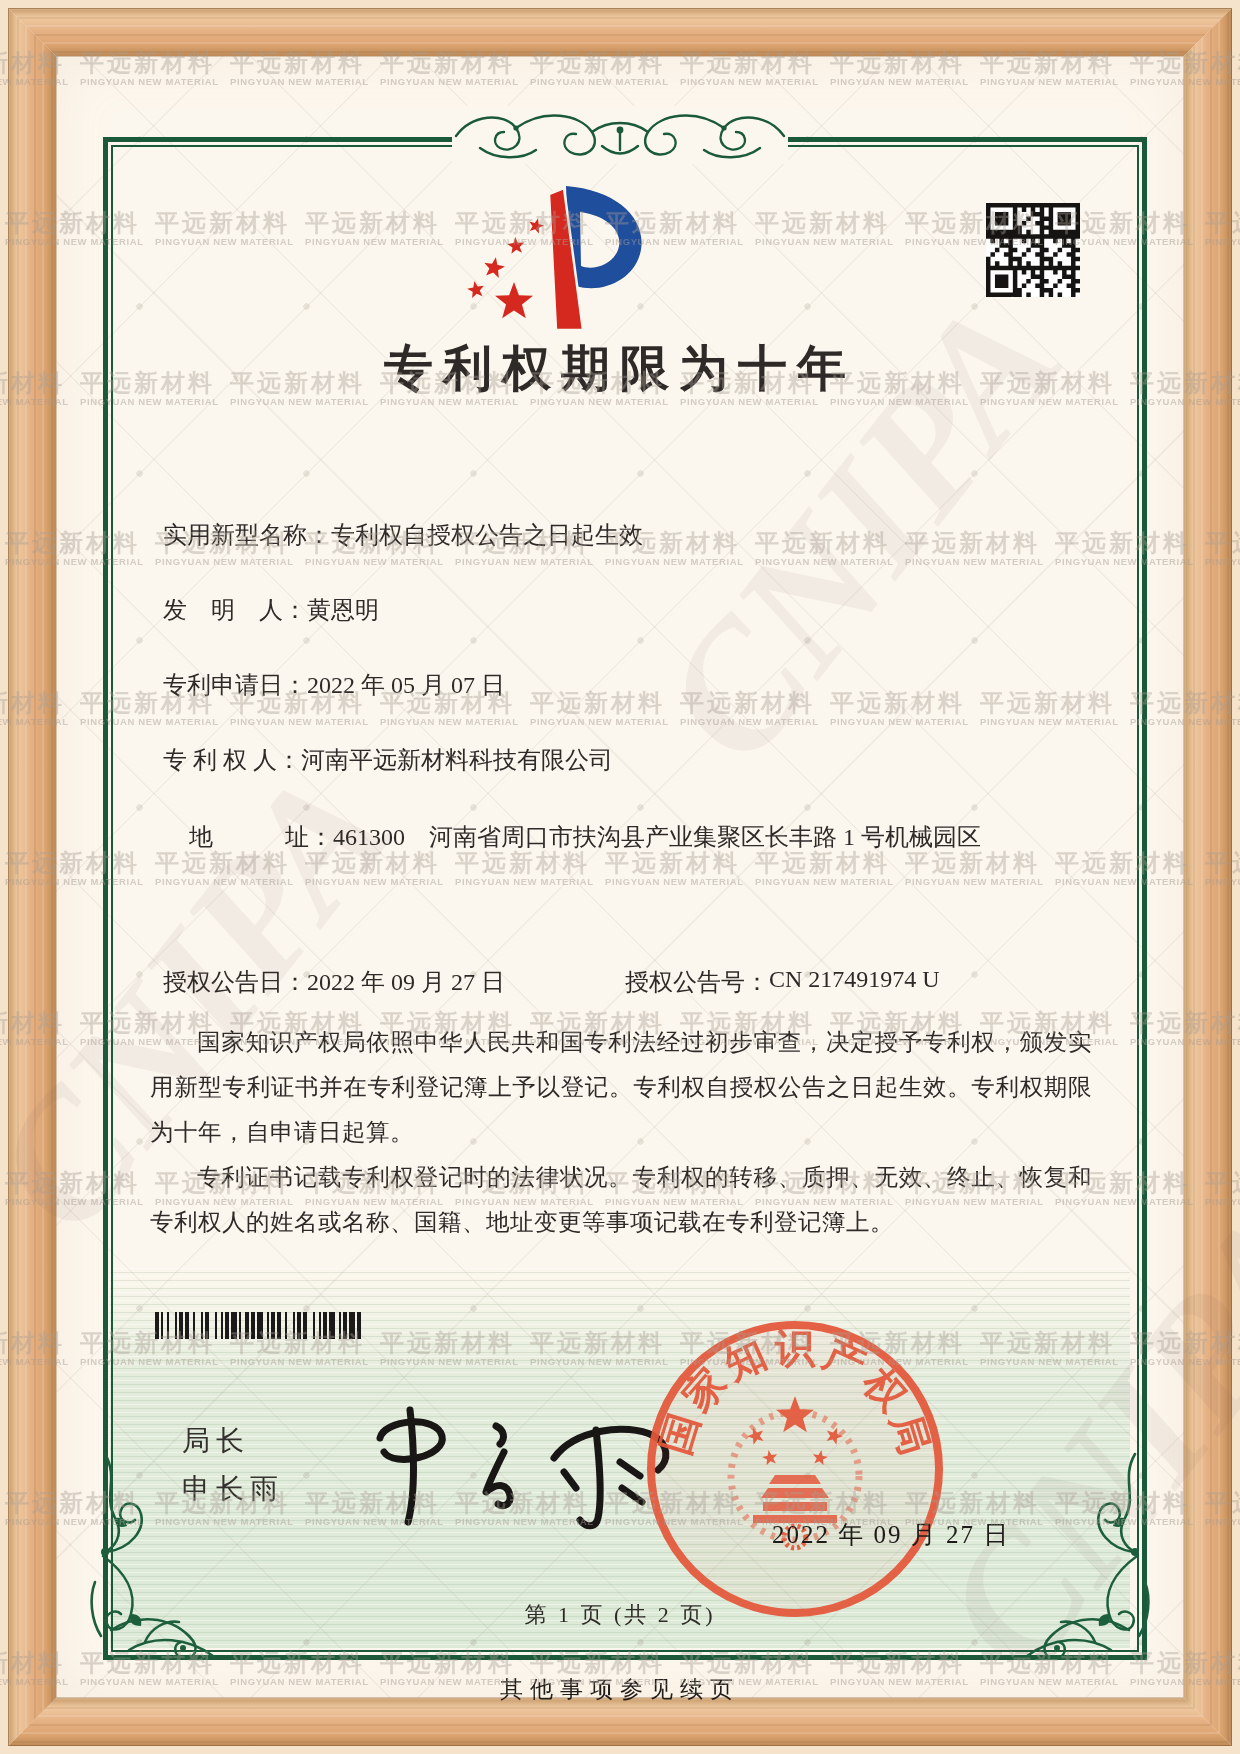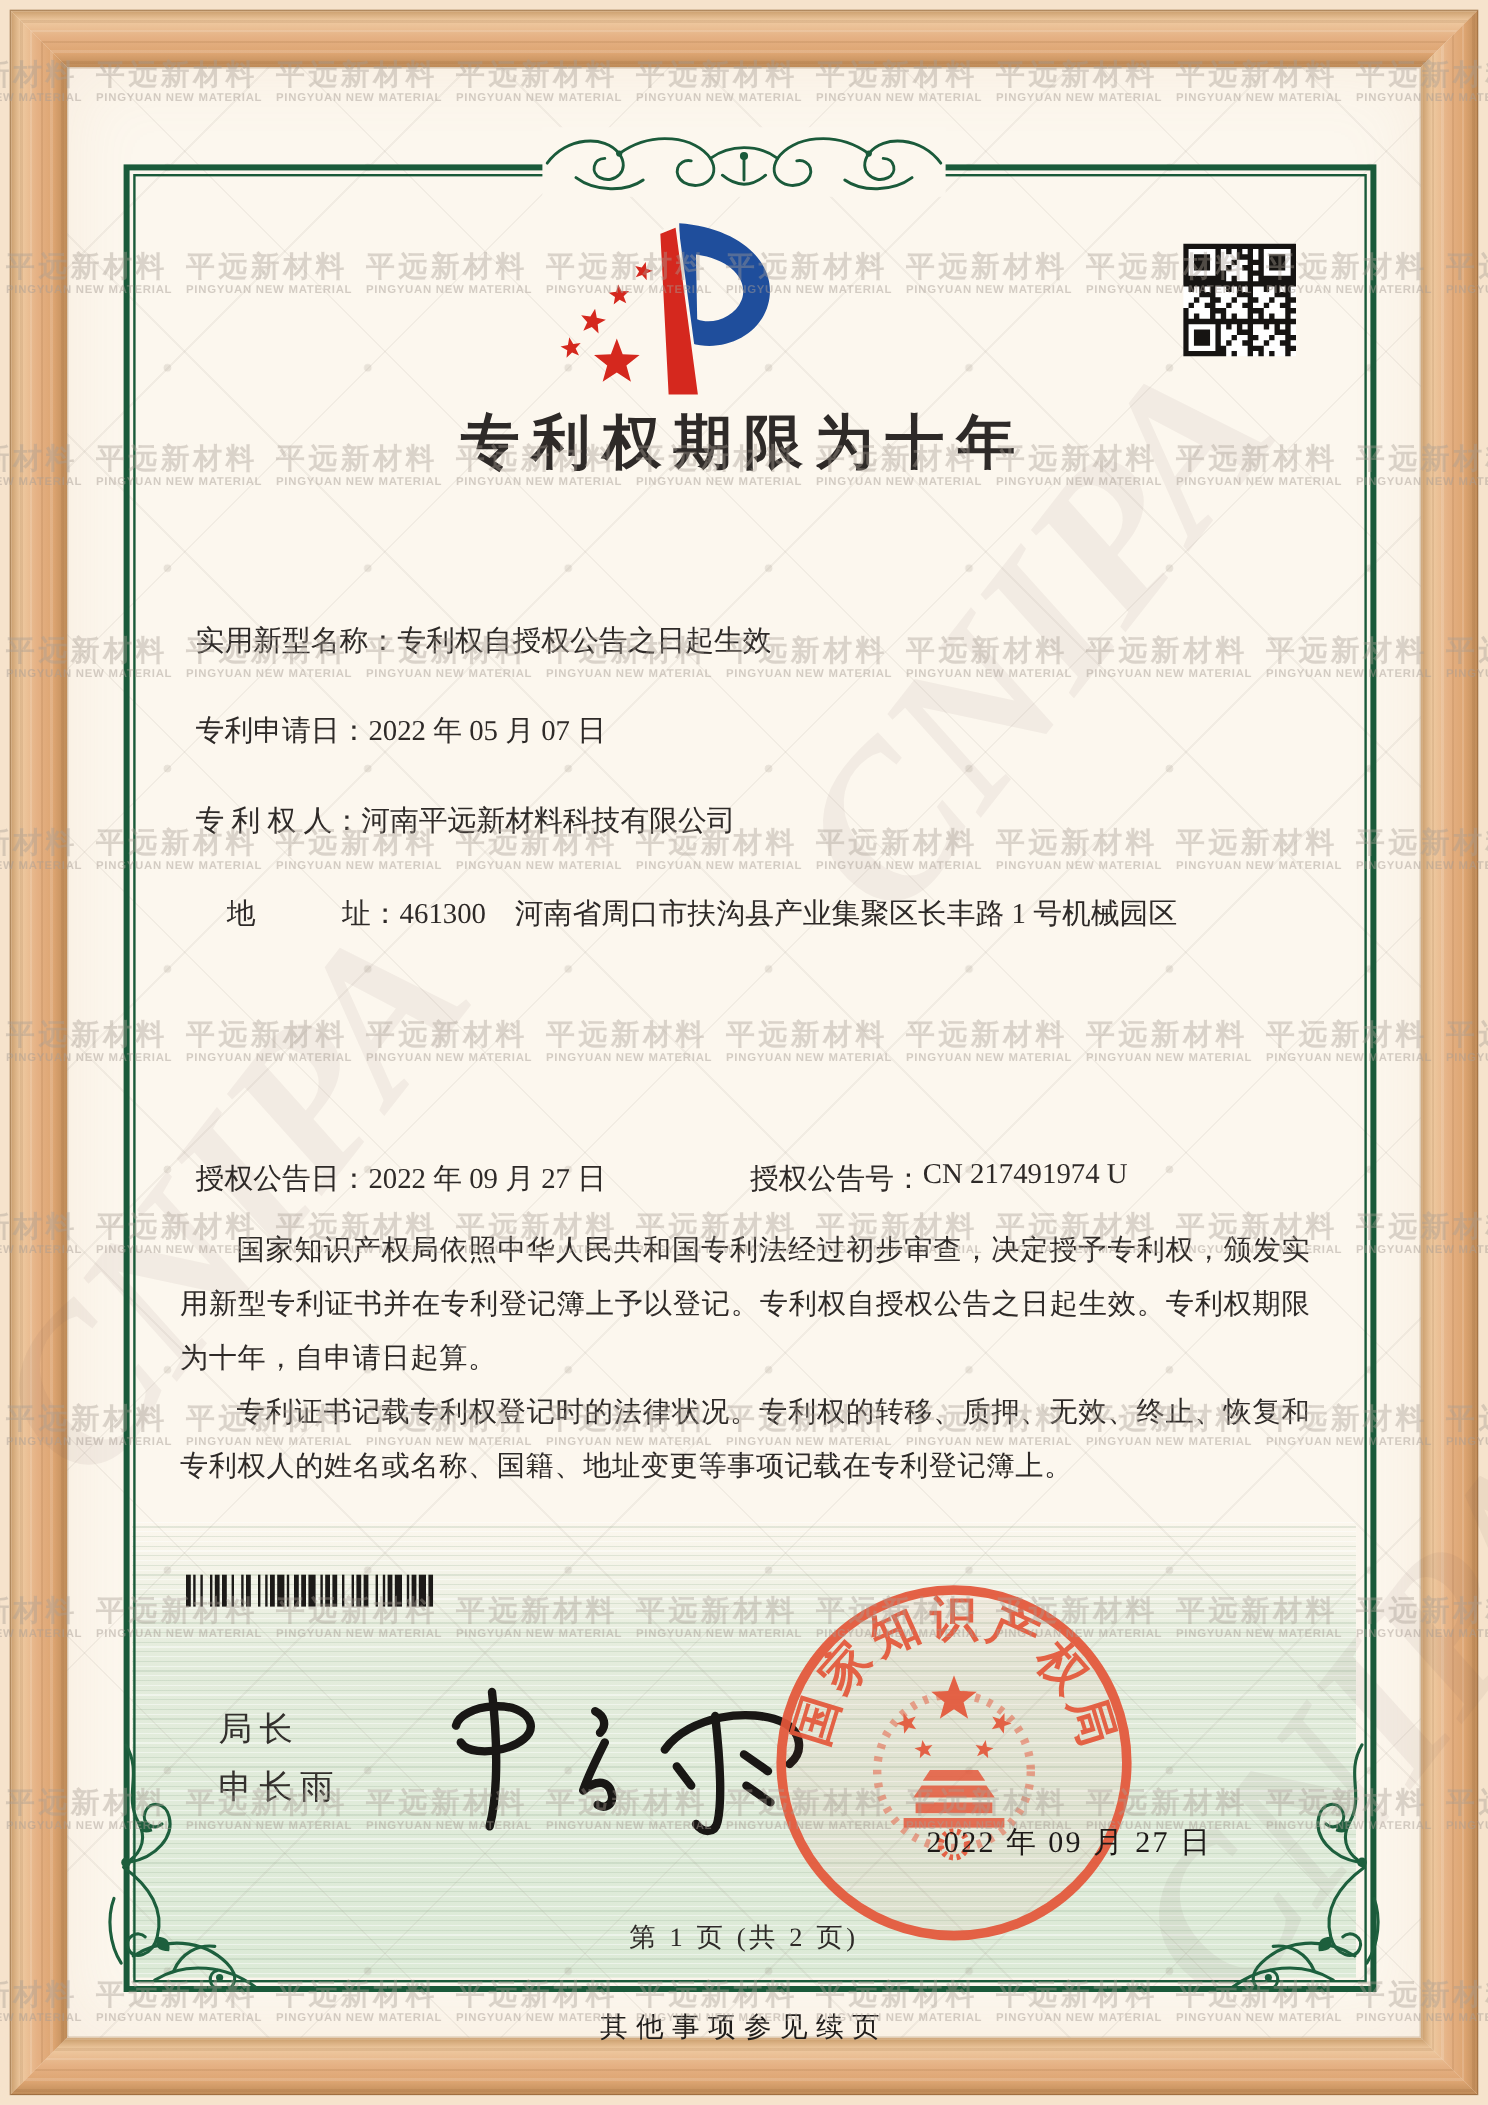--- a/index.html
+++ b/index.html
@@ -191,20 +191,24 @@
         <path d="M0.00,0.00h4.48v4.48h-4.48zM0.00,4.48h4.48v4.48h-4.48zM0.00,8.95h4.48v4.48h-4.48zM0.00,13.43h4.48v4.48h-4.48zM0.00,17.90h4.48v4.48h-4.48zM0.00,22.38h4.48v4.48h-4.48zM0.00,26.86h4.48v4.48h-4.48zM0.00,31.33h4.48v4.48h-4.48zM0.00,53.71h4.48v4.48h-4.48zM0.00,58.19h4.48v4.48h-4.48zM0.00,62.67h4.48v4.48h-4.48zM0.00,67.14h4.48v4.48h-4.48zM0.00,71.62h4.48v4.48h-4.48zM0.00,76.10h4.48v4.48h-4.48zM0.00,80.57h4.48v4.48h-4.48zM0.00,85.05h4.48v4.48h-4.48zM0.00,89.52h4.48v4.48h-4.48zM4.48,0.00h4.48v4.48h-4.48zM4.48,26.86h4.48v4.48h-4.48zM4.48,31.33h4.48v4.48h-4.48zM4.48,35.81h4.48v4.48h-4.48zM4.48,49.24h4.48v4.48h-4.48zM4.48,62.67h4.48v4.48h-4.48zM4.48,89.52h4.48v4.48h-4.48zM8.95,0.00h4.48v4.48h-4.48zM8.95,8.95h4.48v4.48h-4.48zM8.95,13.43h4.48v4.48h-4.48zM8.95,17.90h4.48v4.48h-4.48zM8.95,26.86h4.48v4.48h-4.48zM8.95,31.33h4.48v4.48h-4.48zM8.95,44.76h4.48v4.48h-4.48zM8.95,58.19h4.48v4.48h-4.48zM8.95,62.67h4.48v4.48h-4.48zM8.95,71.62h4.48v4.48h-4.48zM8.95,76.10h4.48v4.48h-4.48zM8.95,80.57h4.48v4.48h-4.48zM8.95,89.52h4.48v4.48h-4.48zM13.43,0.00h4.48v4.48h-4.48zM13.43,8.95h4.48v4.48h-4.48zM13.43,13.43h4.48v4.48h-4.48zM13.43,17.90h4.48v4.48h-4.48zM13.43,26.86h4.48v4.48h-4.48zM13.43,31.33h4.48v4.48h-4.48zM13.43,35.81h4.48v4.48h-4.48zM13.43,40.29h4.48v4.48h-4.48zM13.43,62.67h4.48v4.48h-4.48zM13.43,71.62h4.48v4.48h-4.48zM13.43,76.10h4.48v4.48h-4.48zM13.43,80.57h4.48v4.48h-4.48zM13.43,89.52h4.48v4.48h-4.48zM17.90,0.00h4.48v4.48h-4.48zM17.90,8.95h4.48v4.48h-4.48zM17.90,13.43h4.48v4.48h-4.48zM17.90,17.90h4.48v4.48h-4.48zM17.90,26.86h4.48v4.48h-4.48zM17.90,31.33h4.48v4.48h-4.48zM17.90,40.29h4.48v4.48h-4.48zM17.90,49.24h4.48v4.48h-4.48zM17.90,62.67h4.48v4.48h-4.48zM17.90,71.62h4.48v4.48h-4.48zM17.90,76.10h4.48v4.48h-4.48zM17.90,80.57h4.48v4.48h-4.48zM17.90,89.52h4.48v4.48h-4.48zM22.38,0.00h4.48v4.48h-4.48zM22.38,26.86h4.48v4.48h-4.48zM22.38,31.33h4.48v4.48h-4.48zM22.38,35.81h4.48v4.48h-4.48zM22.38,40.29h4.48v4.48h-4.48zM22.38,44.76h4.48v4.48h-4.48zM22.38,49.24h4.48v4.48h-4.48zM22.38,53.71h4.48v4.48h-4.48zM22.38,58.19h4.48v4.48h-4.48zM22.38,62.67h4.48v4.48h-4.48zM22.38,89.52h4.48v4.48h-4.48zM26.86,0.00h4.48v4.48h-4.48zM26.86,4.48h4.48v4.48h-4.48zM26.86,8.95h4.48v4.48h-4.48zM26.86,13.43h4.48v4.48h-4.48zM26.86,17.90h4.48v4.48h-4.48zM26.86,22.38h4.48v4.48h-4.48zM26.86,26.86h4.48v4.48h-4.48zM26.86,31.33h4.48v4.48h-4.48zM26.86,44.76h4.48v4.48h-4.48zM26.86,53.71h4.48v4.48h-4.48zM26.86,62.67h4.48v4.48h-4.48zM26.86,67.14h4.48v4.48h-4.48zM26.86,71.62h4.48v4.48h-4.48zM26.86,76.10h4.48v4.48h-4.48zM26.86,80.57h4.48v4.48h-4.48zM26.86,85.05h4.48v4.48h-4.48zM26.86,89.52h4.48v4.48h-4.48zM31.33,0.00h4.48v4.48h-4.48zM31.33,22.38h4.48v4.48h-4.48zM31.33,26.86h4.48v4.48h-4.48zM31.33,31.33h4.48v4.48h-4.48zM31.33,53.71h4.48v4.48h-4.48zM31.33,58.19h4.48v4.48h-4.48zM31.33,62.67h4.48v4.48h-4.48zM31.33,85.05h4.48v4.48h-4.48zM31.33,89.52h4.48v4.48h-4.48zM35.81,0.00h4.48v4.48h-4.48zM35.81,4.48h4.48v4.48h-4.48zM35.81,17.90h4.48v4.48h-4.48zM35.81,31.33h4.48v4.48h-4.48zM35.81,35.81h4.48v4.48h-4.48zM35.81,49.24h4.48v4.48h-4.48zM35.81,62.67h4.48v4.48h-4.48zM35.81,67.14h4.48v4.48h-4.48zM35.81,80.57h4.48v4.48h-4.48zM40.29,0.00h4.48v4.48h-4.48zM40.29,13.43h4.48v4.48h-4.48zM40.29,26.86h4.48v4.48h-4.48zM40.29,31.33h4.48v4.48h-4.48zM40.29,44.76h4.48v4.48h-4.48zM40.29,58.19h4.48v4.48h-4.48zM40.29,62.67h4.48v4.48h-4.48zM40.29,76.10h4.48v4.48h-4.48zM40.29,89.52h4.48v4.48h-4.48zM44.76,0.00h4.48v4.48h-4.48zM44.76,4.48h4.48v4.48h-4.48zM44.76,8.95h4.48v4.48h-4.48zM44.76,31.33h4.48v4.48h-4.48zM44.76,35.81h4.48v4.48h-4.48zM44.76,40.29h4.48v4.48h-4.48zM44.76,62.67h4.48v4.48h-4.48zM44.76,67.14h4.48v4.48h-4.48zM44.76,71.62h4.48v4.48h-4.48zM49.24,0.00h4.48v4.48h-4.48zM49.24,8.95h4.48v4.48h-4.48zM49.24,17.90h4.48v4.48h-4.48zM49.24,31.33h4.48v4.48h-4.48zM49.24,40.29h4.48v4.48h-4.48zM49.24,49.24h4.48v4.48h-4.48zM49.24,62.67h4.48v4.48h-4.48zM49.24,71.62h4.48v4.48h-4.48zM49.24,80.57h4.48v4.48h-4.48zM53.71,0.00h4.48v4.48h-4.48zM53.71,4.48h4.48v4.48h-4.48zM53.71,8.95h4.48v4.48h-4.48zM53.71,13.43h4.48v4.48h-4.48zM53.71,17.90h4.48v4.48h-4.48zM53.71,22.38h4.48v4.48h-4.48zM53.71,26.86h4.48v4.48h-4.48zM53.71,31.33h4.48v4.48h-4.48zM53.71,35.81h4.48v4.48h-4.48zM53.71,40.29h4.48v4.48h-4.48zM53.71,44.76h4.48v4.48h-4.48zM53.71,49.24h4.48v4.48h-4.48zM53.71,53.71h4.48v4.48h-4.48zM53.71,58.19h4.48v4.48h-4.48zM53.71,62.67h4.48v4.48h-4.48zM53.71,67.14h4.48v4.48h-4.48zM53.71,71.62h4.48v4.48h-4.48zM53.71,76.10h4.48v4.48h-4.48zM53.71,80.57h4.48v4.48h-4.48zM53.71,85.05h4.48v4.48h-4.48zM53.71,89.52h4.48v4.48h-4.48zM58.19,0.00h4.48v4.48h-4.48zM58.19,13.43h4.48v4.48h-4.48zM58.19,22.38h4.48v4.48h-4.48zM58.19,31.33h4.48v4.48h-4.48zM58.19,44.76h4.48v4.48h-4.48zM58.19,53.71h4.48v4.48h-4.48zM58.19,62.67h4.48v4.48h-4.48zM58.19,76.10h4.48v4.48h-4.48zM58.19,85.05h4.48v4.48h-4.48zM62.67,0.00h4.48v4.48h-4.48zM62.67,4.48h4.48v4.48h-4.48zM62.67,8.95h4.48v4.48h-4.48zM62.67,13.43h4.48v4.48h-4.48zM62.67,17.90h4.48v4.48h-4.48zM62.67,22.38h4.48v4.48h-4.48zM62.67,26.86h4.48v4.48h-4.48zM62.67,31.33h4.48v4.48h-4.48zM62.67,53.71h4.48v4.48h-4.48zM62.67,58.19h4.48v4.48h-4.48zM62.67,62.67h4.48v4.48h-4.48zM62.67,85.05h4.48v4.48h-4.48zM62.67,89.52h4.48v4.48h-4.48zM67.14,0.00h4.48v4.48h-4.48zM67.14,26.86h4.48v4.48h-4.48zM67.14,31.33h4.48v4.48h-4.48zM67.14,35.81h4.48v4.48h-4.48zM67.14,49.24h4.48v4.48h-4.48zM67.14,62.67h4.48v4.48h-4.48zM67.14,67.14h4.48v4.48h-4.48zM67.14,80.57h4.48v4.48h-4.48zM71.62,0.00h4.48v4.48h-4.48zM71.62,8.95h4.48v4.48h-4.48zM71.62,13.43h4.48v4.48h-4.48zM71.62,17.90h4.48v4.48h-4.48zM71.62,26.86h4.48v4.48h-4.48zM71.62,31.33h4.48v4.48h-4.48zM71.62,44.76h4.48v4.48h-4.48zM71.62,58.19h4.48v4.48h-4.48zM71.62,62.67h4.48v4.48h-4.48zM71.62,76.10h4.48v4.48h-4.48zM71.62,89.52h4.48v4.48h-4.48zM76.10,0.00h4.48v4.48h-4.48zM76.10,8.95h4.48v4.48h-4.48zM76.10,13.43h4.48v4.48h-4.48zM76.10,17.90h4.48v4.48h-4.48zM76.10,26.86h4.48v4.48h-4.48zM76.10,31.33h4.48v4.48h-4.48zM76.10,35.81h4.48v4.48h-4.48zM76.10,40.29h4.48v4.48h-4.48zM76.10,62.67h4.48v4.48h-4.48zM76.10,67.14h4.48v4.48h-4.48zM76.10,71.62h4.48v4.48h-4.48zM80.57,0.00h4.48v4.48h-4.48zM80.57,8.95h4.48v4.48h-4.48zM80.57,13.43h4.48v4.48h-4.48zM80.57,17.90h4.48v4.48h-4.48zM80.57,26.86h4.48v4.48h-4.48zM80.57,31.33h4.48v4.48h-4.48zM80.57,40.29h4.48v4.48h-4.48zM80.57,49.24h4.48v4.48h-4.48zM80.57,62.67h4.48v4.48h-4.48zM80.57,71.62h4.48v4.48h-4.48zM80.57,80.57h4.48v4.48h-4.48zM85.05,0.00h4.48v4.48h-4.48zM85.05,26.86h4.48v4.48h-4.48zM85.05,31.33h4.48v4.48h-4.48zM85.05,35.81h4.48v4.48h-4.48zM85.05,40.29h4.48v4.48h-4.48zM85.05,44.76h4.48v4.48h-4.48zM85.05,49.24h4.48v4.48h-4.48zM85.05,53.71h4.48v4.48h-4.48zM85.05,58.19h4.48v4.48h-4.48zM85.05,62.67h4.48v4.48h-4.48zM85.05,67.14h4.48v4.48h-4.48zM85.05,71.62h4.48v4.48h-4.48zM85.05,76.10h4.48v4.48h-4.48zM85.05,80.57h4.48v4.48h-4.48zM85.05,85.05h4.48v4.48h-4.48zM85.05,89.52h4.48v4.48h-4.48zM89.52,0.00h4.48v4.48h-4.48zM89.52,4.48h4.48v4.48h-4.48zM89.52,8.95h4.48v4.48h-4.48zM89.52,13.43h4.48v4.48h-4.48zM89.52,17.90h4.48v4.48h-4.48zM89.52,22.38h4.48v4.48h-4.48zM89.52,26.86h4.48v4.48h-4.48zM89.52,31.33h4.48v4.48h-4.48zM89.52,44.76h4.48v4.48h-4.48zM89.52,53.71h4.48v4.48h-4.48zM89.52,62.67h4.48v4.48h-4.48zM89.52,76.10h4.48v4.48h-4.48zM89.52,85.05h4.48v4.48h-4.48z" fill="#161412"></path>
       </svg>
   </div>
 
   <div class="title">专利权期限为十年</div>
 
   <div class="fields" id="fields">
       <div class="frow">
         <span class="flabel">实用新型名称：</span>
         <span class="fvalue">专利权自授权公告之日起生效</span>
+      </div>
+      <div class="frow">
+        <span class="flabel">发　明　人：</span>
+        <span class="fvalue">黄恩明</span>
       </div>
       <div class="frow">
         <span class="flabel">专利申请日：</span>
         <span class="fvalue">2022 年 05 月 07 日</span>
       </div>
       <div class="frow">
         <span class="flabel">专 利 权 人：</span>
         <span class="fvalue">河南平远新材料科技有限公司</span>
       </div>
       <div class="frow addr">

